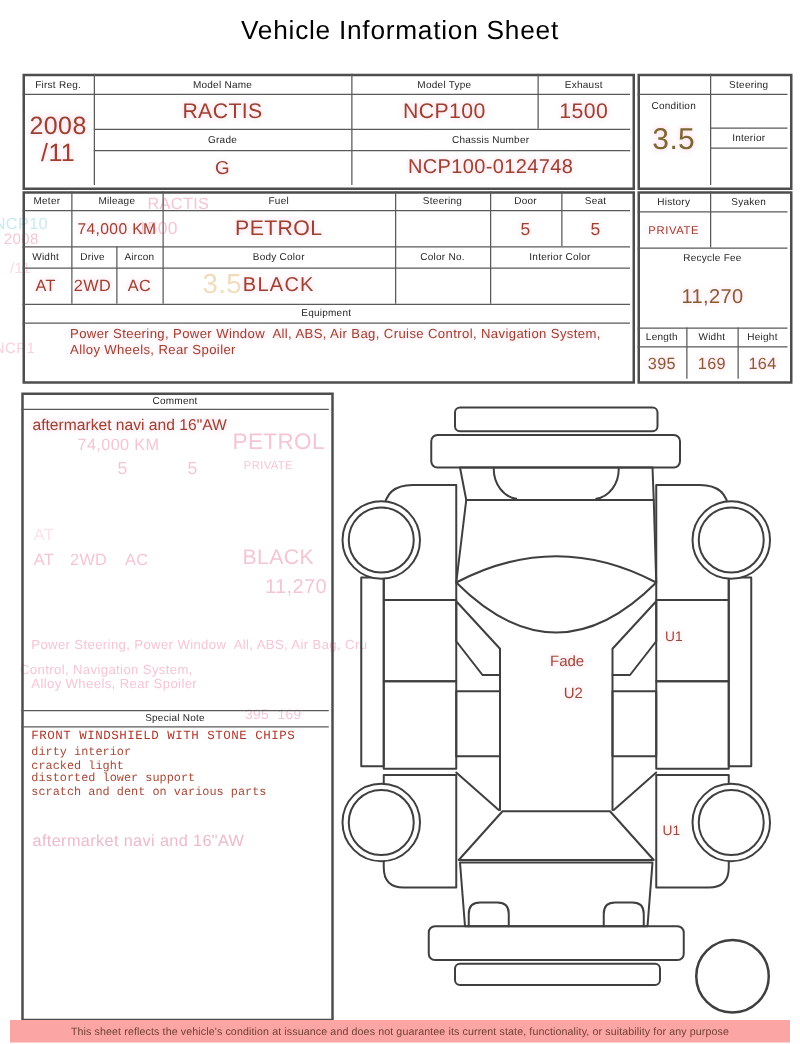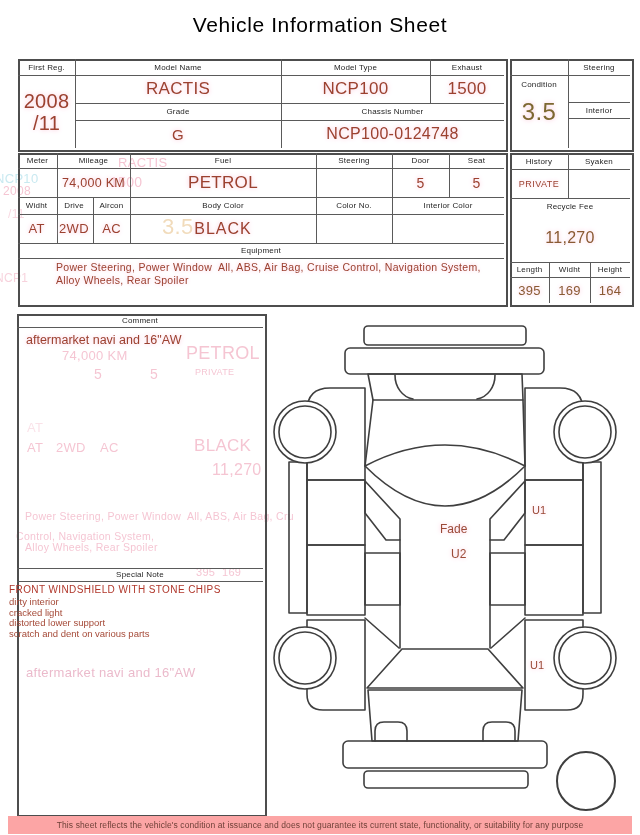--- a/index.html
+++ b/index.html
@@ -15,21 +15,21 @@
   .val{position:absolute;z-index:2;display:flex;align-items:center;justify-content:center;
        color:#9c4130;letter-spacing:.3px;
        text-shadow:0 0 4px #f9d2e0,0 0 9px #fce4ee;}
   .val.olive{color:#7d6831;}
   .val.brown{color:#8a5a33;}
   .val.firstreg{flex-direction:column;line-height:22px;font-size:20px;}
   .val.eq{justify-content:flex-start;align-items:flex-start;text-align:left;
           padding:3px 6px 0 7px;white-space:pre-wrap;font-size:10.5px;line-height:13px;box-sizing:border-box;margin-left:31px;}
   .comment-text{position:absolute;left:26px;top:333px;font-size:12.5px;color:#9c4130;z-index:2;
                 text-shadow:0 0 4px #f9d2e0,0 0 9px #fce4ee;}
-  #special-note-lines{position:absolute;left:9px;top:585px;width:232px;z-index:2;}
+  #special-note-lines{position:absolute;left:25px;top:585px;width:232px;z-index:2;font-family:Liberation Mono, monospace;}
   .sn-line{font-size:9.5px;line-height:10.8px;color:#a54a38;}
   .sn-first{font-size:10px;color:#b0372b;letter-spacing:.4px;margin-bottom:1px;}
   .ghost{position:absolute;color:#f4bfce;opacity:.9;white-space:pre;z-index:0;letter-spacing:.3px;}
   #diagram{position:absolute;left:270px;top:312px;width:360px;height:500px;z-index:1;}
   #diagram svg{position:absolute;left:0;top:0;}
   .diag-label{position:absolute;font-size:11px;color:#9c4a38;z-index:2;
               text-shadow:0 0 4px #f9d2e0,0 0 8px #fbe0ea;}
   #footer-strip{position:absolute;left:8px;top:816px;width:624px;height:18px;background:#fca5a5;
                 display:flex;align-items:center;justify-content:center;z-index:1;}
   .footer-text{font-size:8.5px;color:#6f4138;letter-spacing:.1px;}

